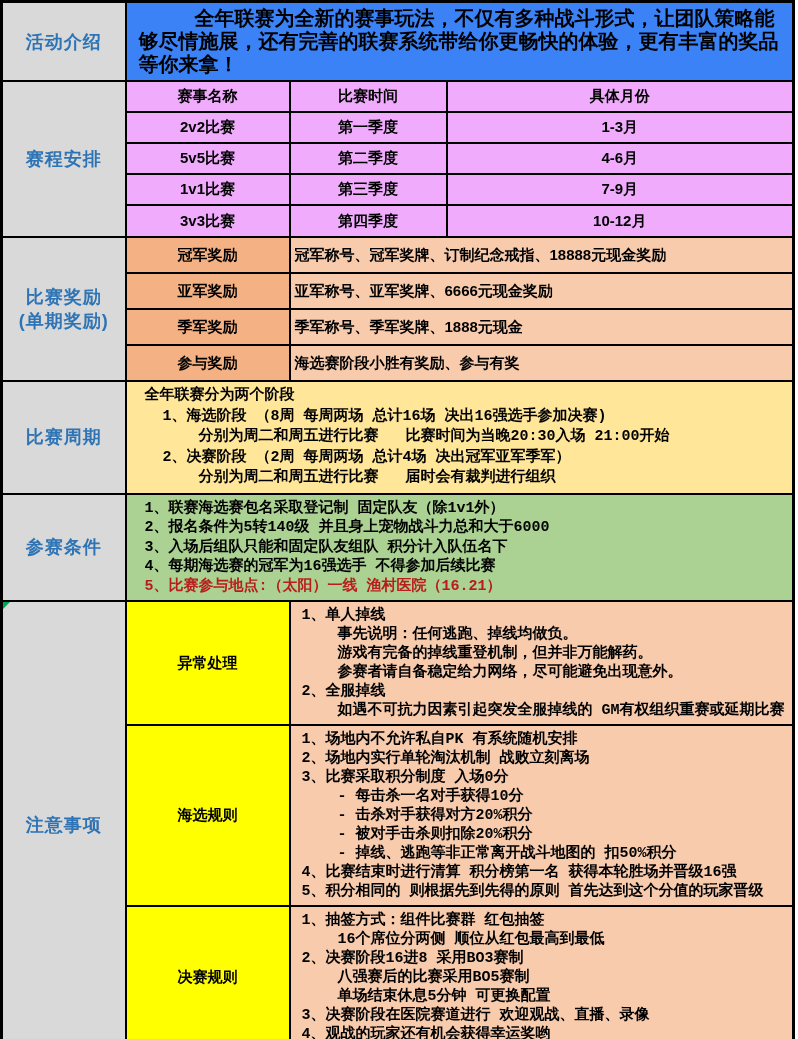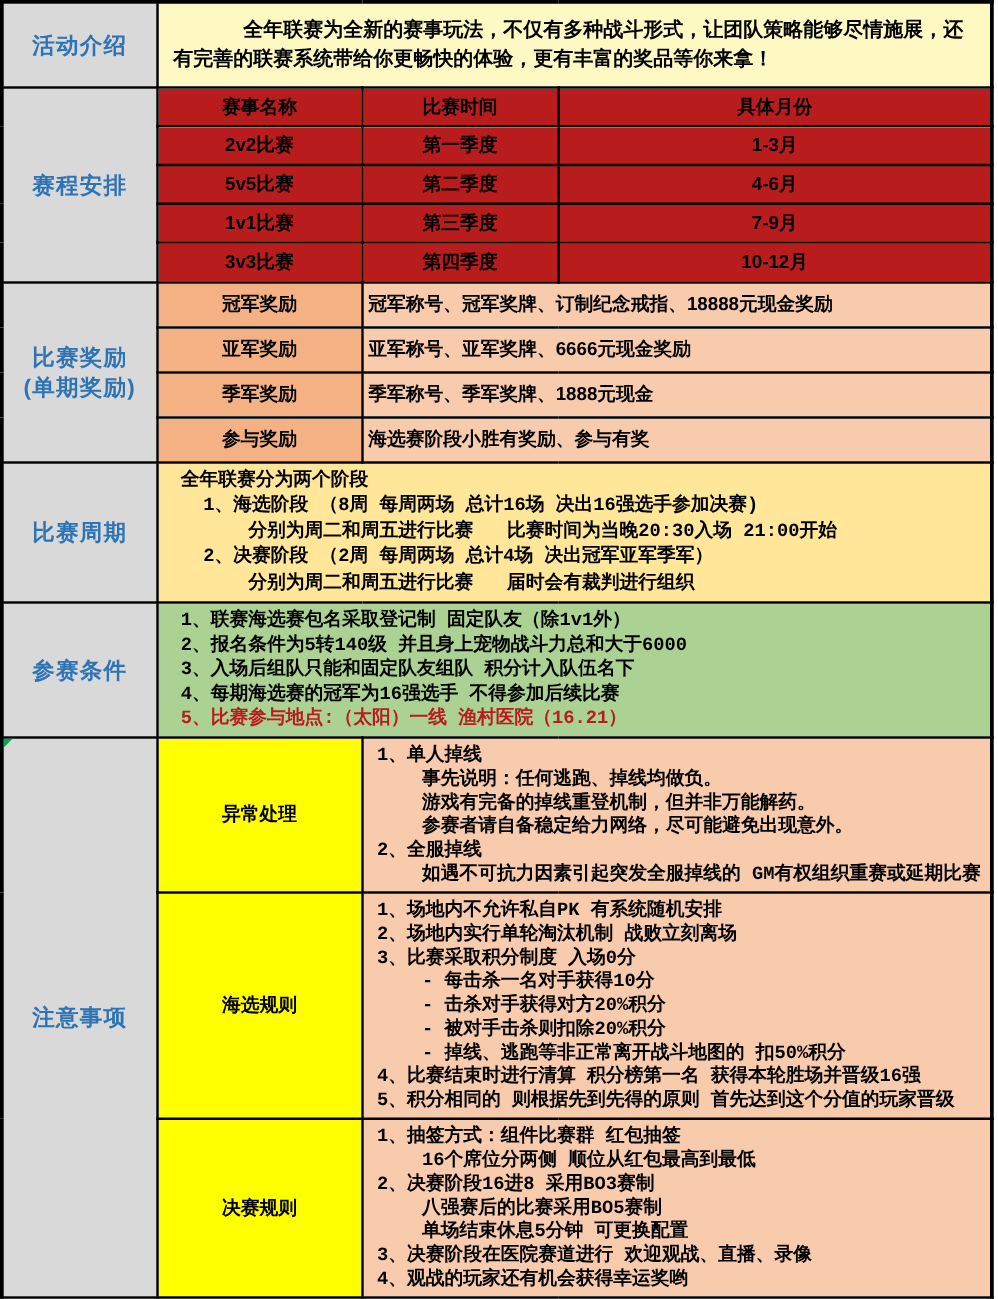--- a/index.html
+++ b/index.html
@@ -14,26 +14,26 @@
     border:3px solid #000;
   }
   td{border:2px solid #000;overflow:hidden;box-sizing:border-box;vertical-align:middle;}
   
   td.lbl{
     background:#d9d9d9;color:#2e74b5;text-align:center;
     font-size:18px;letter-spacing:1px;position:relative;
   }
   
   td.intro{
-    background:#fef9c3;font-size:16px;line-height:23px;
+    background:#3b82f6;font-size:20px;line-height:23px;
     padding:4px 10px 4px 12px;vertical-align:middle;
   }
   td.intro .para{text-indent:56px;}
   
-  td.grn{background:#b91c1c;text-align:center;font-size:15px;}
+  td.grn{background:#f0abfc;text-align:center;font-size:15px;}
   
   td.orange-lbl{background:#f4b183;text-align:center;font-size:15px;}
   td.orange-txt{background:#f8cbad;font-size:15px;padding-left:4px;text-align:left;}
   
   td.gold{background:#ffe699;font-size:15px;padding:4px 6px 4px 18px;}
   
   td.grn-txt{background:#abd292;font-size:15px;padding:4px 6px 4px 18px;}
   
   td.yellow-lbl{background:#ffff00;text-align:center;font-size:15px;}
   td.note-txt{background:#f8cbad;font-size:15px;padding:4px 6px 4px 11px;}

